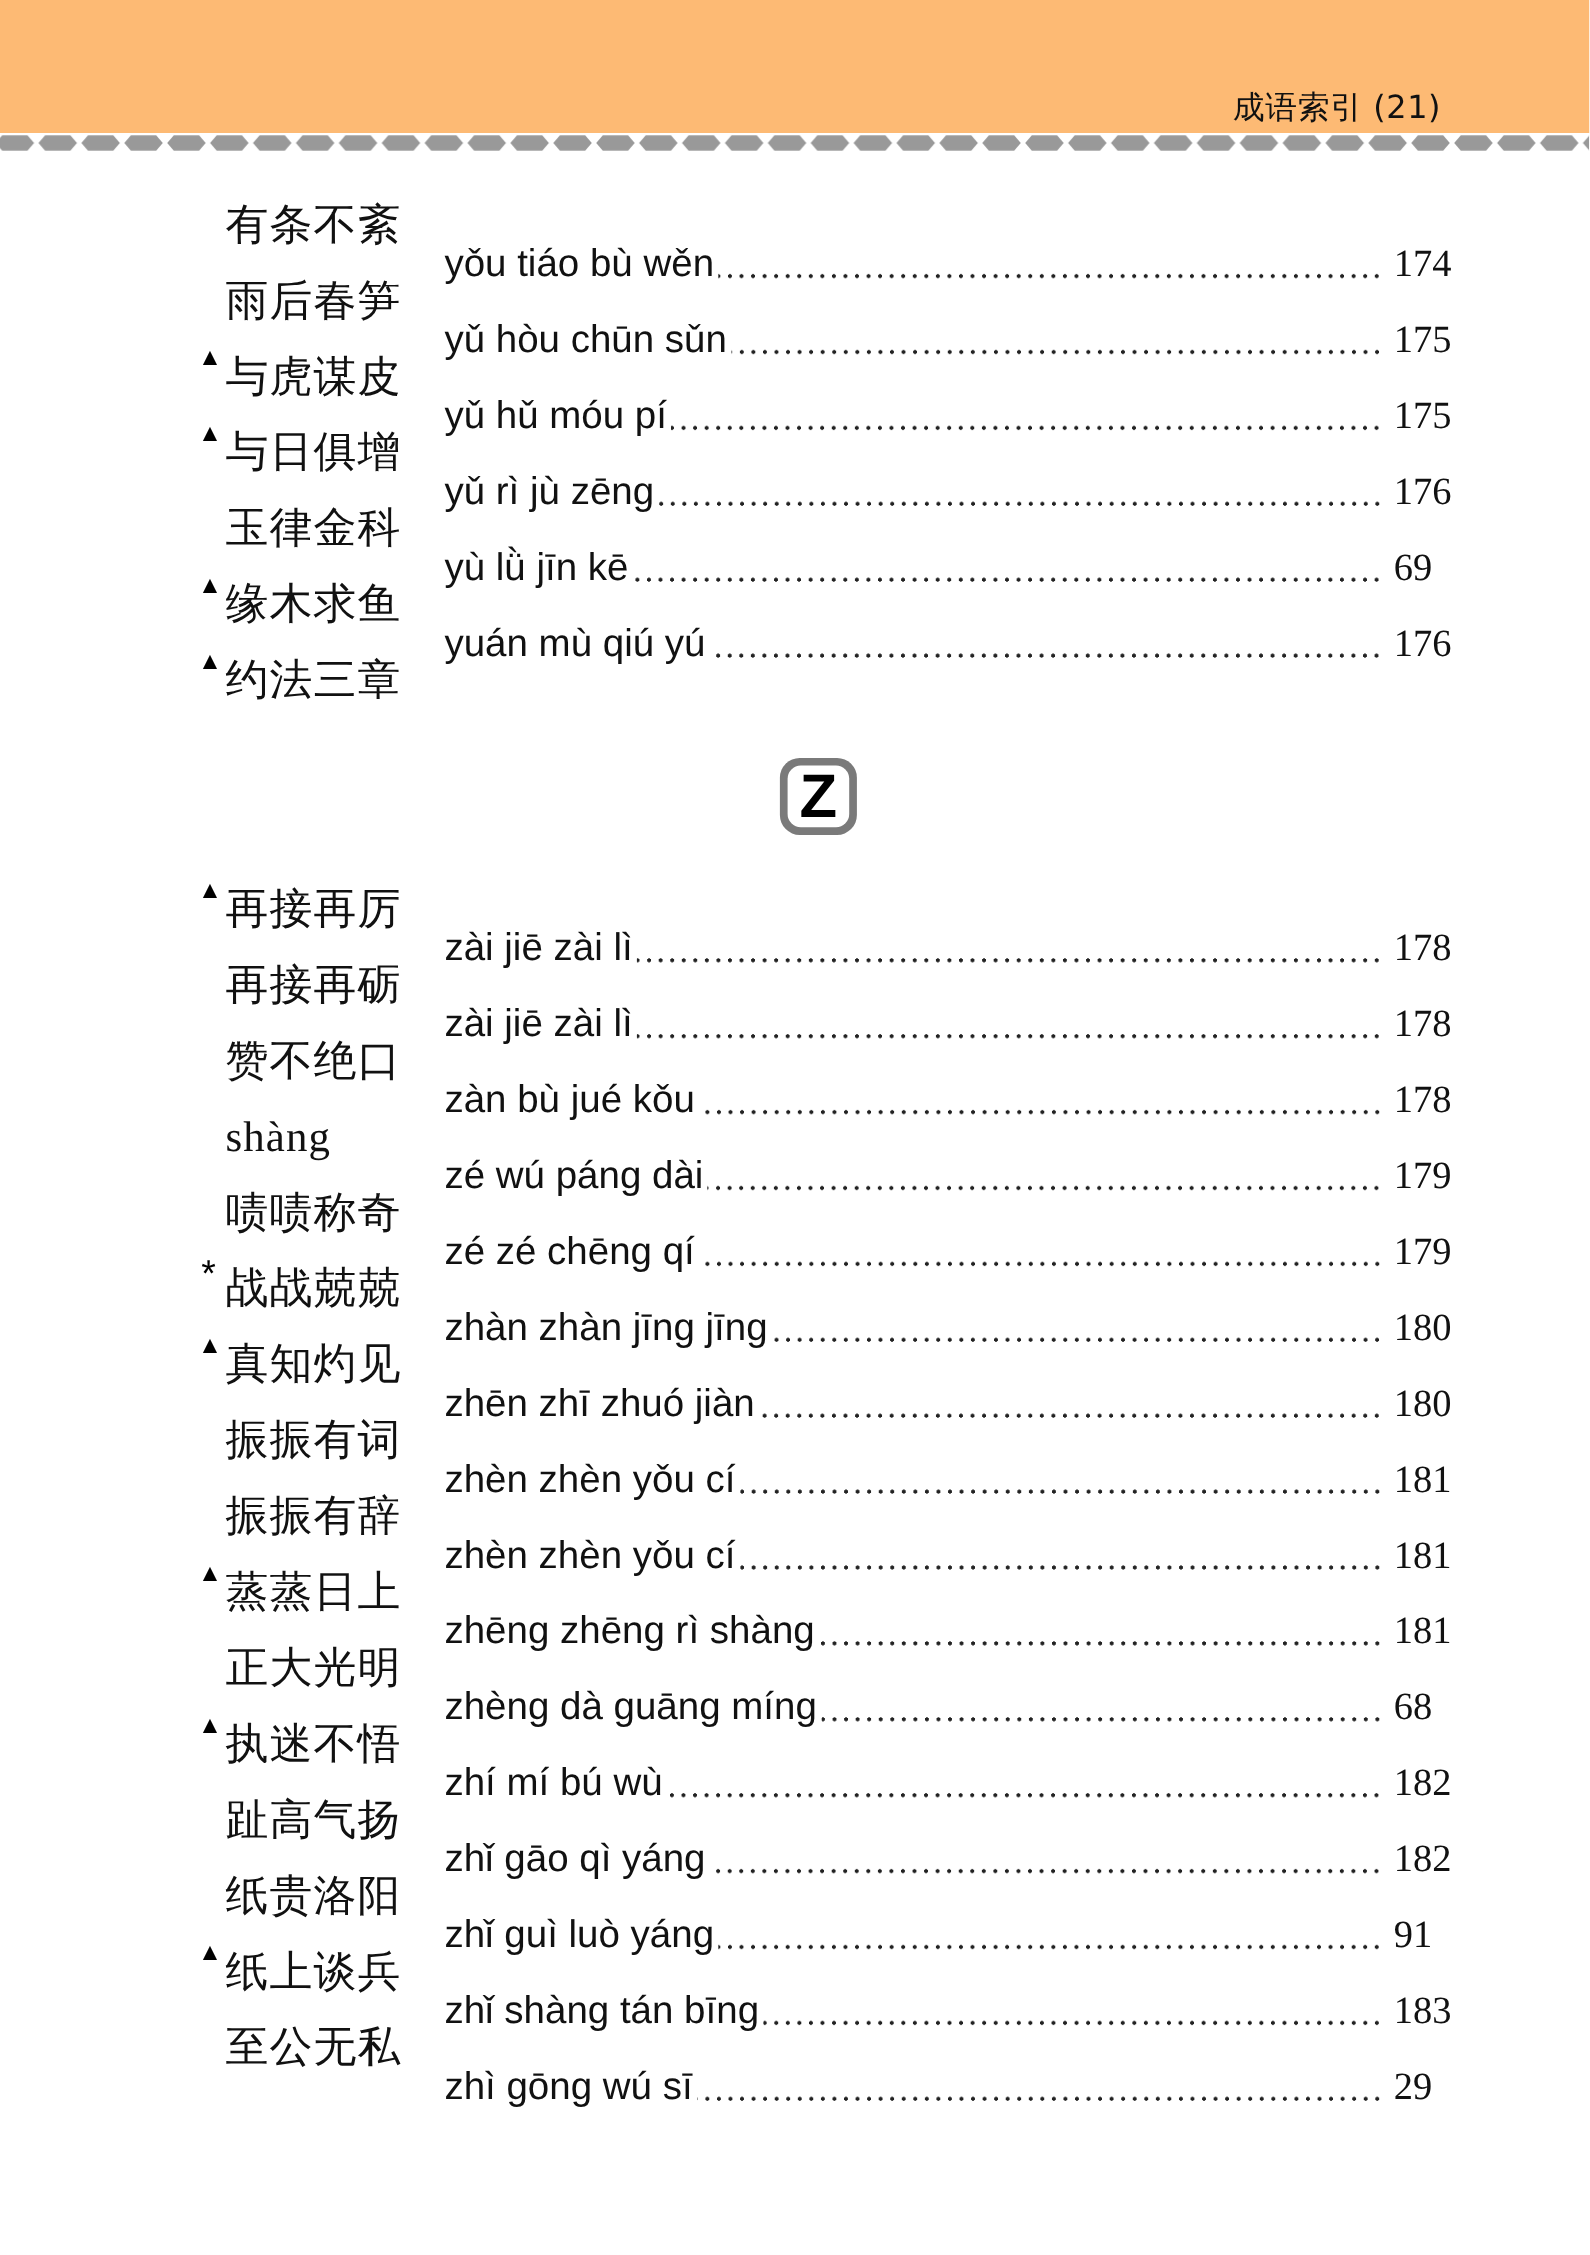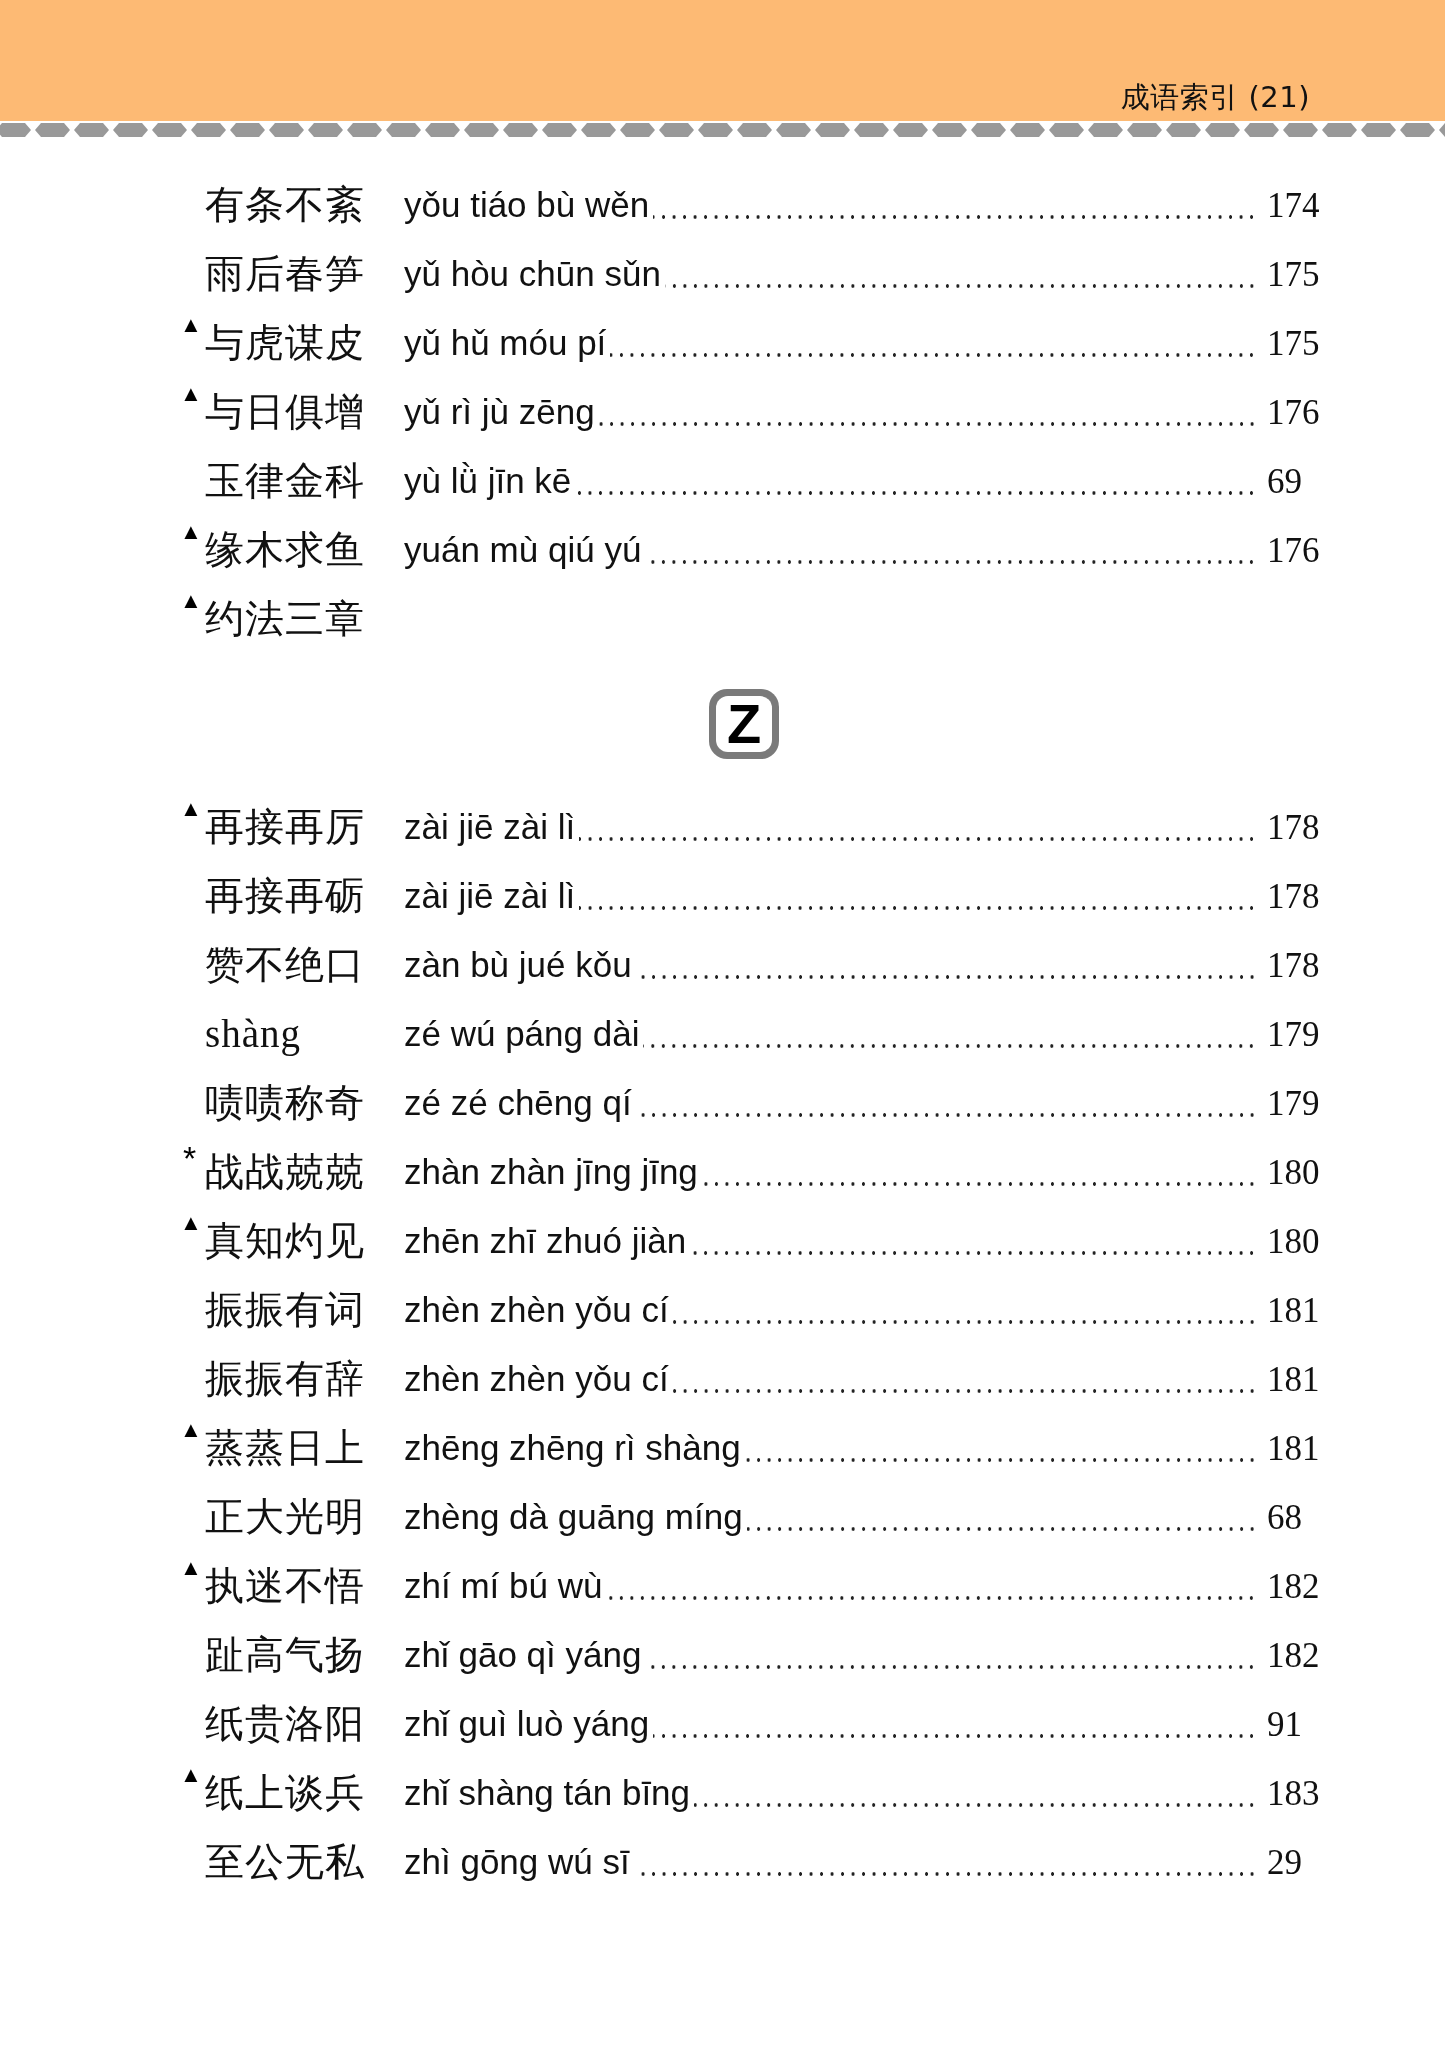--- a/index.html
+++ b/index.html
@@ -74,21 +74,21 @@
       left: 404px;
       top: 2px;
       width: 925px;
       display: flex;
       align-items: baseline;
       font-size: 35px;
       line-height: 46px;
       color: #111;
       white-space: nowrap;
     }
-    .pinyin { flex: 0 0 auto; padding-right: 4px; }
+    .pinyin { flex: 0 0 auto; padding-right: 4px; margin-top: 35px; }
     .leader {
       flex: 1 1 auto;
       height: 4px;
       margin-right: 10px;
       align-self: flex-end;
       margin-bottom: 10px;
       background-image: radial-gradient(circle, #222 1.6px, transparent 1.9px);
       background-size: 10.5px 4px;
       background-repeat: repeat-x;
       background-position: right center;

